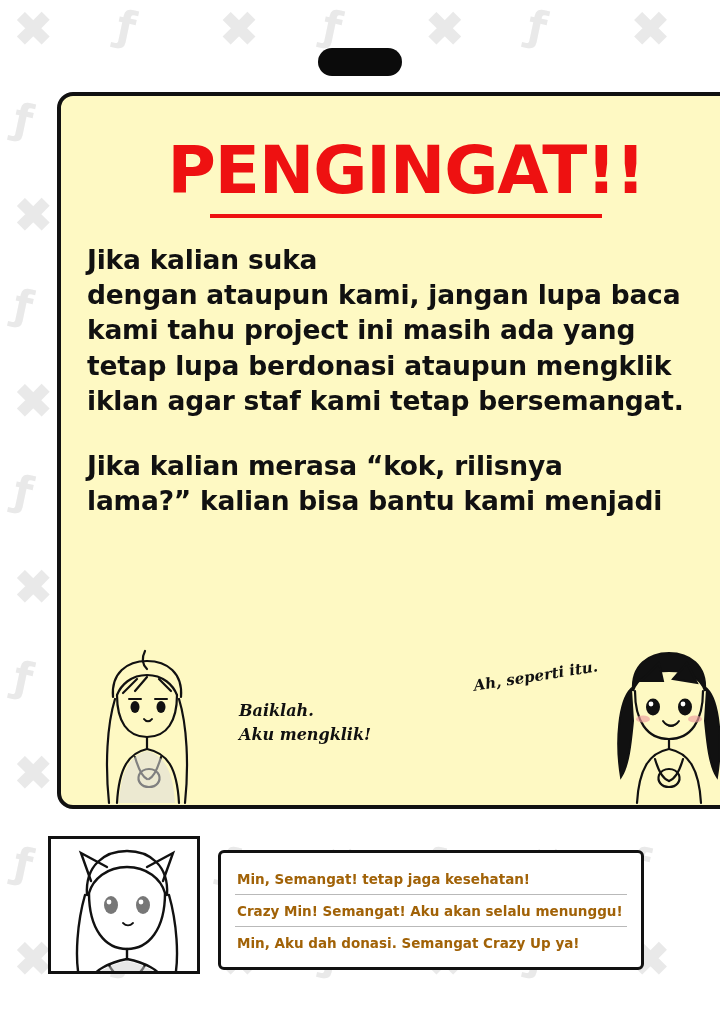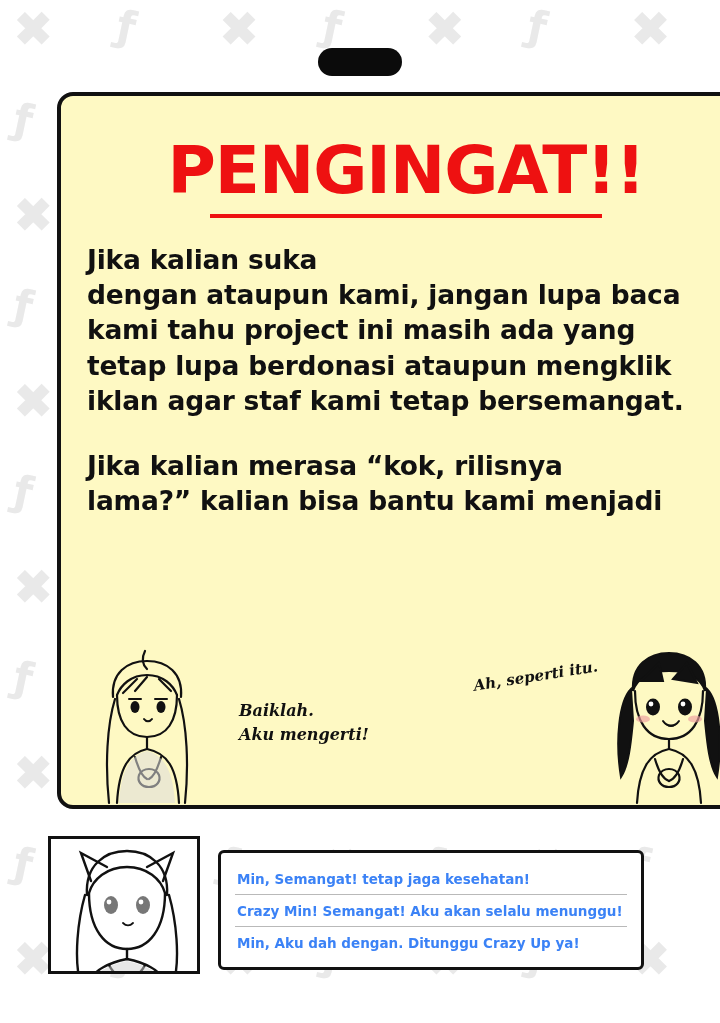--- a/index.html
+++ b/index.html
@@ -172,21 +172,21 @@
     letter-spacing: 3px;
     color: #111111;
     background: #ffffff;
     z-index: 3;
   }
 
   .comment-item {
     font-family: "DejaVu Sans", sans-serif;
     font-weight: bold;
     font-size: 13.5px;
-    color: #3b82f6;
+    color: #a16207;
     padding: 8px 2px 7px 2px;
     border-bottom: 1px solid #b9b9b9;
     white-space: nowrap;
   }
   .comment-item:last-child { border-bottom: none; }
 
   
   svg { display: block; }
 </style>
 </head>
@@ -322,21 +322,21 @@
         <path d="M71 74 C73 77 77 77 79 74"></path>
       </g>
       <g fill="#dddddd" stroke="none">
         <path d="M74 106 C58 110 48 124 46 158 L102 158 C100 124 90 110 74 106 Z" opacity="0.55"></path>
       </g>
     </svg>
   </div>
 
   <div class="handwriting" id="speech-left">
     <div>Baiklah.</div>
-    <div>Aku mengerti!</div>
+    <div>Aku mengklik!</div>
   </div>
 
   <div class="char" id="char-right">
     <svg viewBox="0 0 160 160" width="160" height="160">
       <g fill="#111" stroke="#111" stroke-width="2">
         <path d="M48 46 C46 20 64 8 84 8 C104 8 122 20 120 46 C116 34 104 26 84 26 C64 26 52 34 48 46 Z"></path>
         <path d="M46 44 C34 56 30 96 36 132 C44 120 46 96 48 76 Z"></path>
         <path d="M122 44 C134 56 138 96 132 132 C124 120 122 96 120 76 Z"></path>
         <path d="M56 36 L74 18 L78 36 Z"></path>
         <path d="M88 34 L102 18 L112 38 Z"></path>
@@ -400,15 +400,15 @@
       <g fill="#cfcfcf" opacity="0.5">
         <path d="M76 122 C58 126 46 133 44 138 L108 138 C106 133 94 126 76 122 Z"></path>
       </g>
     </svg>
   </div>
 
 
   <div id="comment-box">
     <div class="comment-item">Min, Semangat! tetap jaga kesehatan!</div>
     <div class="comment-item">Crazy Min! Semangat! Aku akan selalu menunggu!</div>
-    <div class="comment-item">Min, Aku dah dengan. Ditunggu Crazy Up ya!</div>
+    <div class="comment-item">Min, Aku dah donasi. Semangat Crazy Up ya!</div>
   </div>
 </div>
 
 </body></html>

